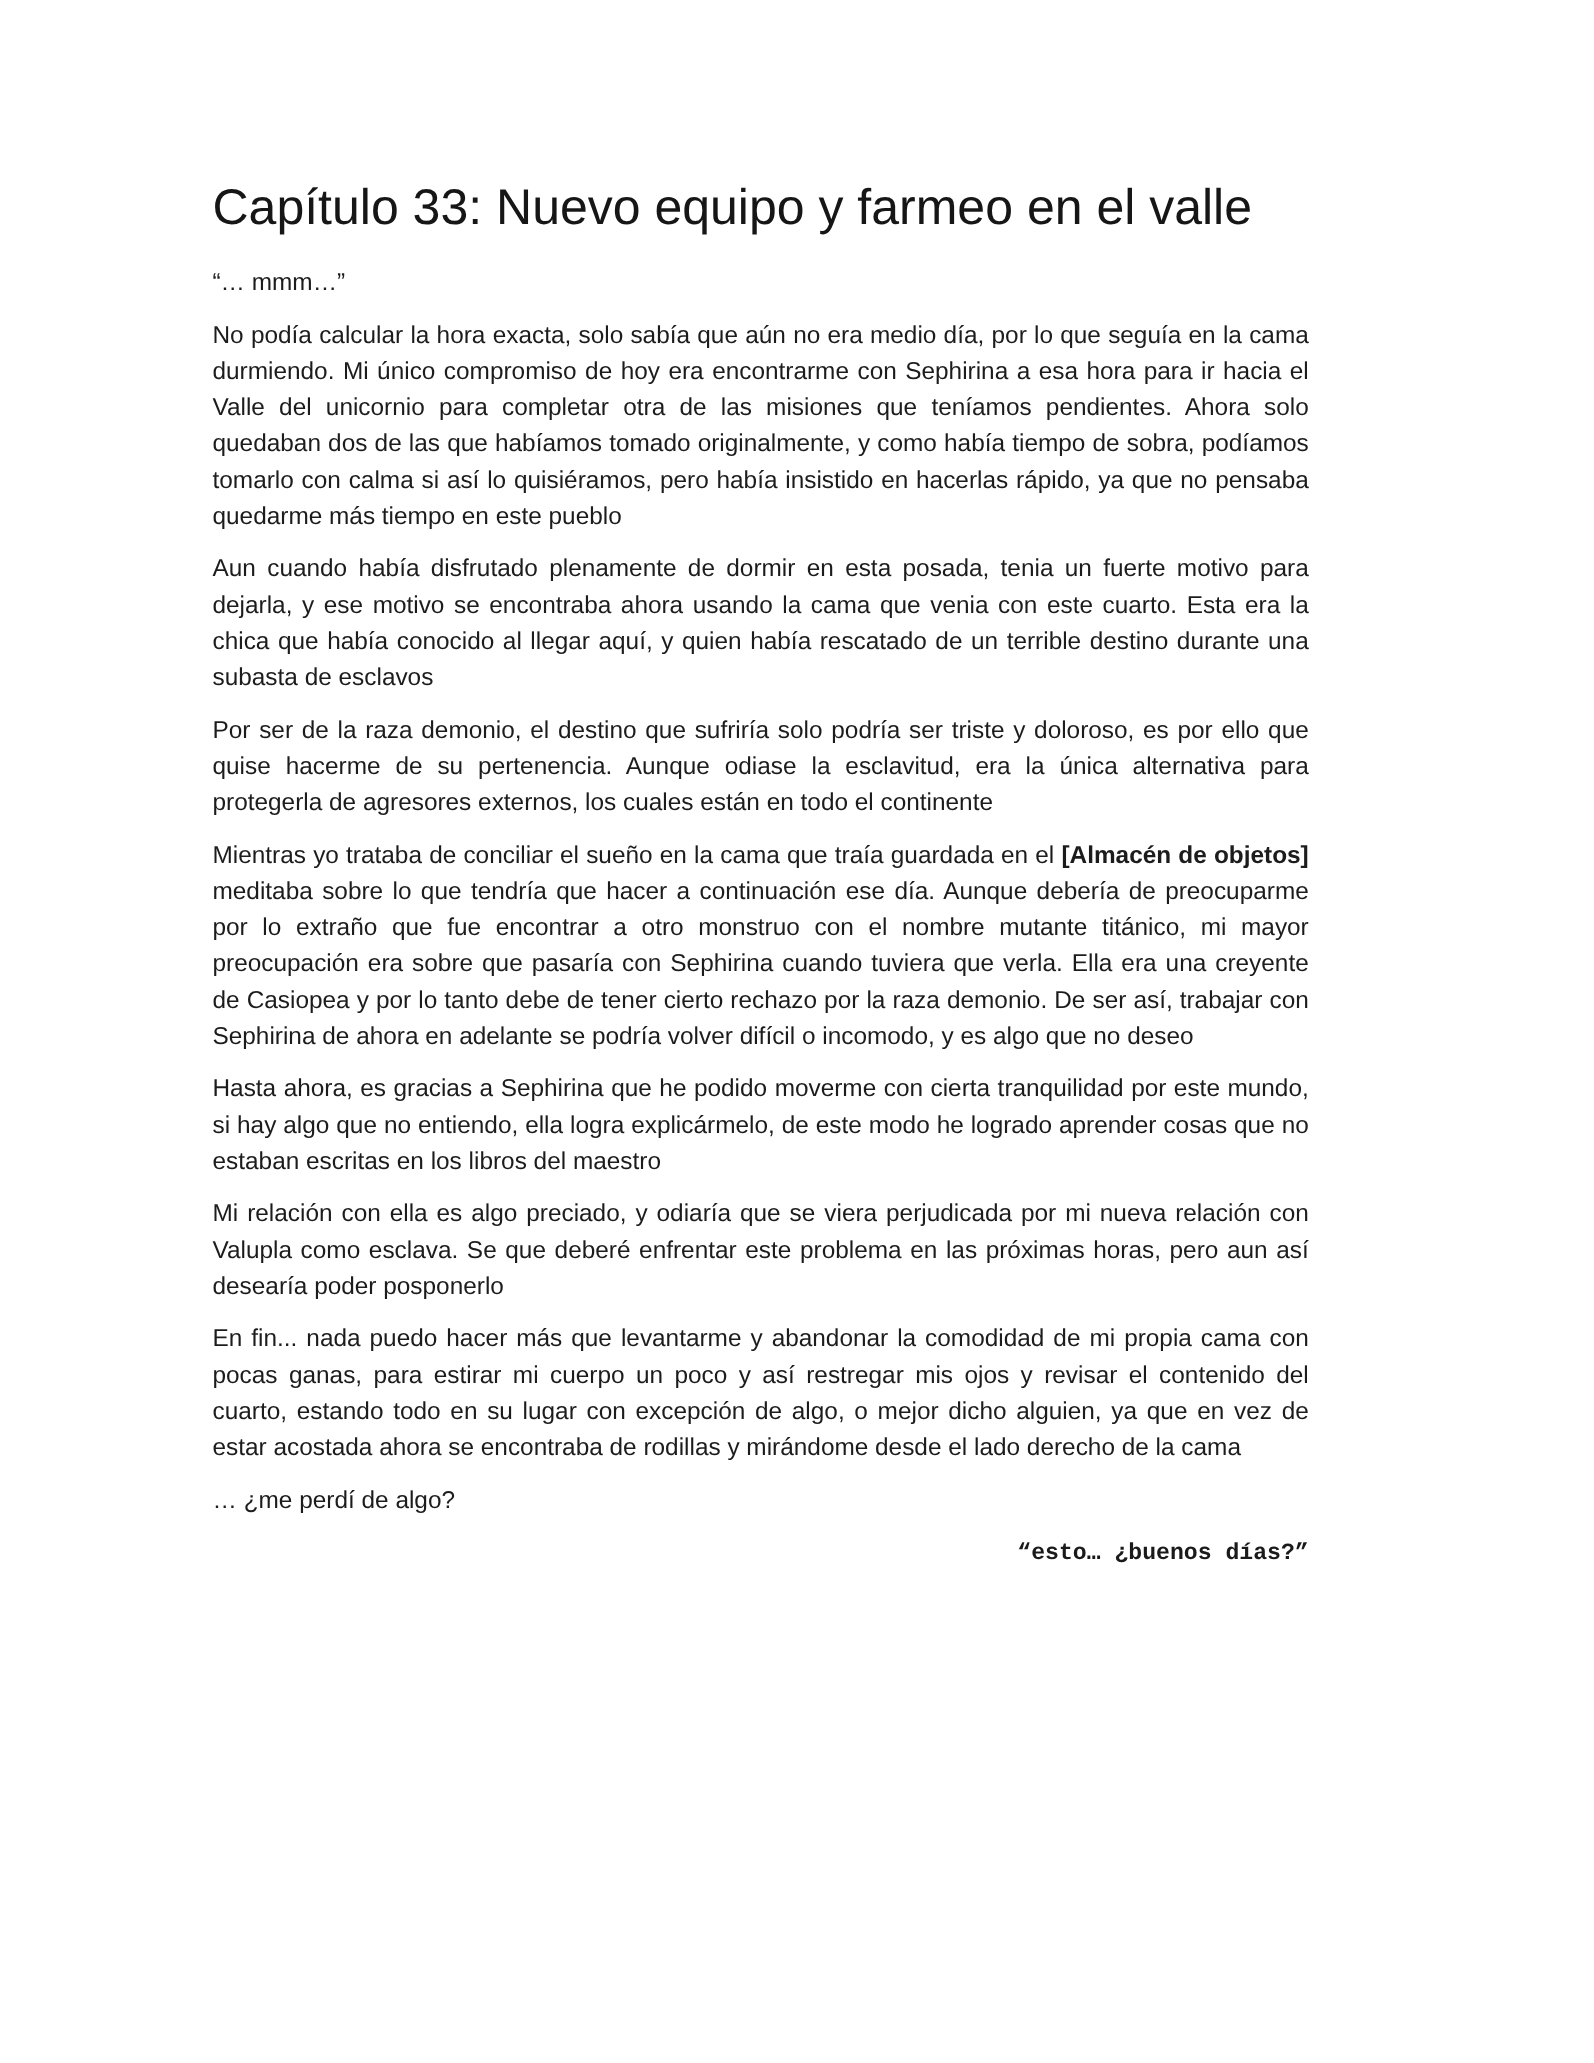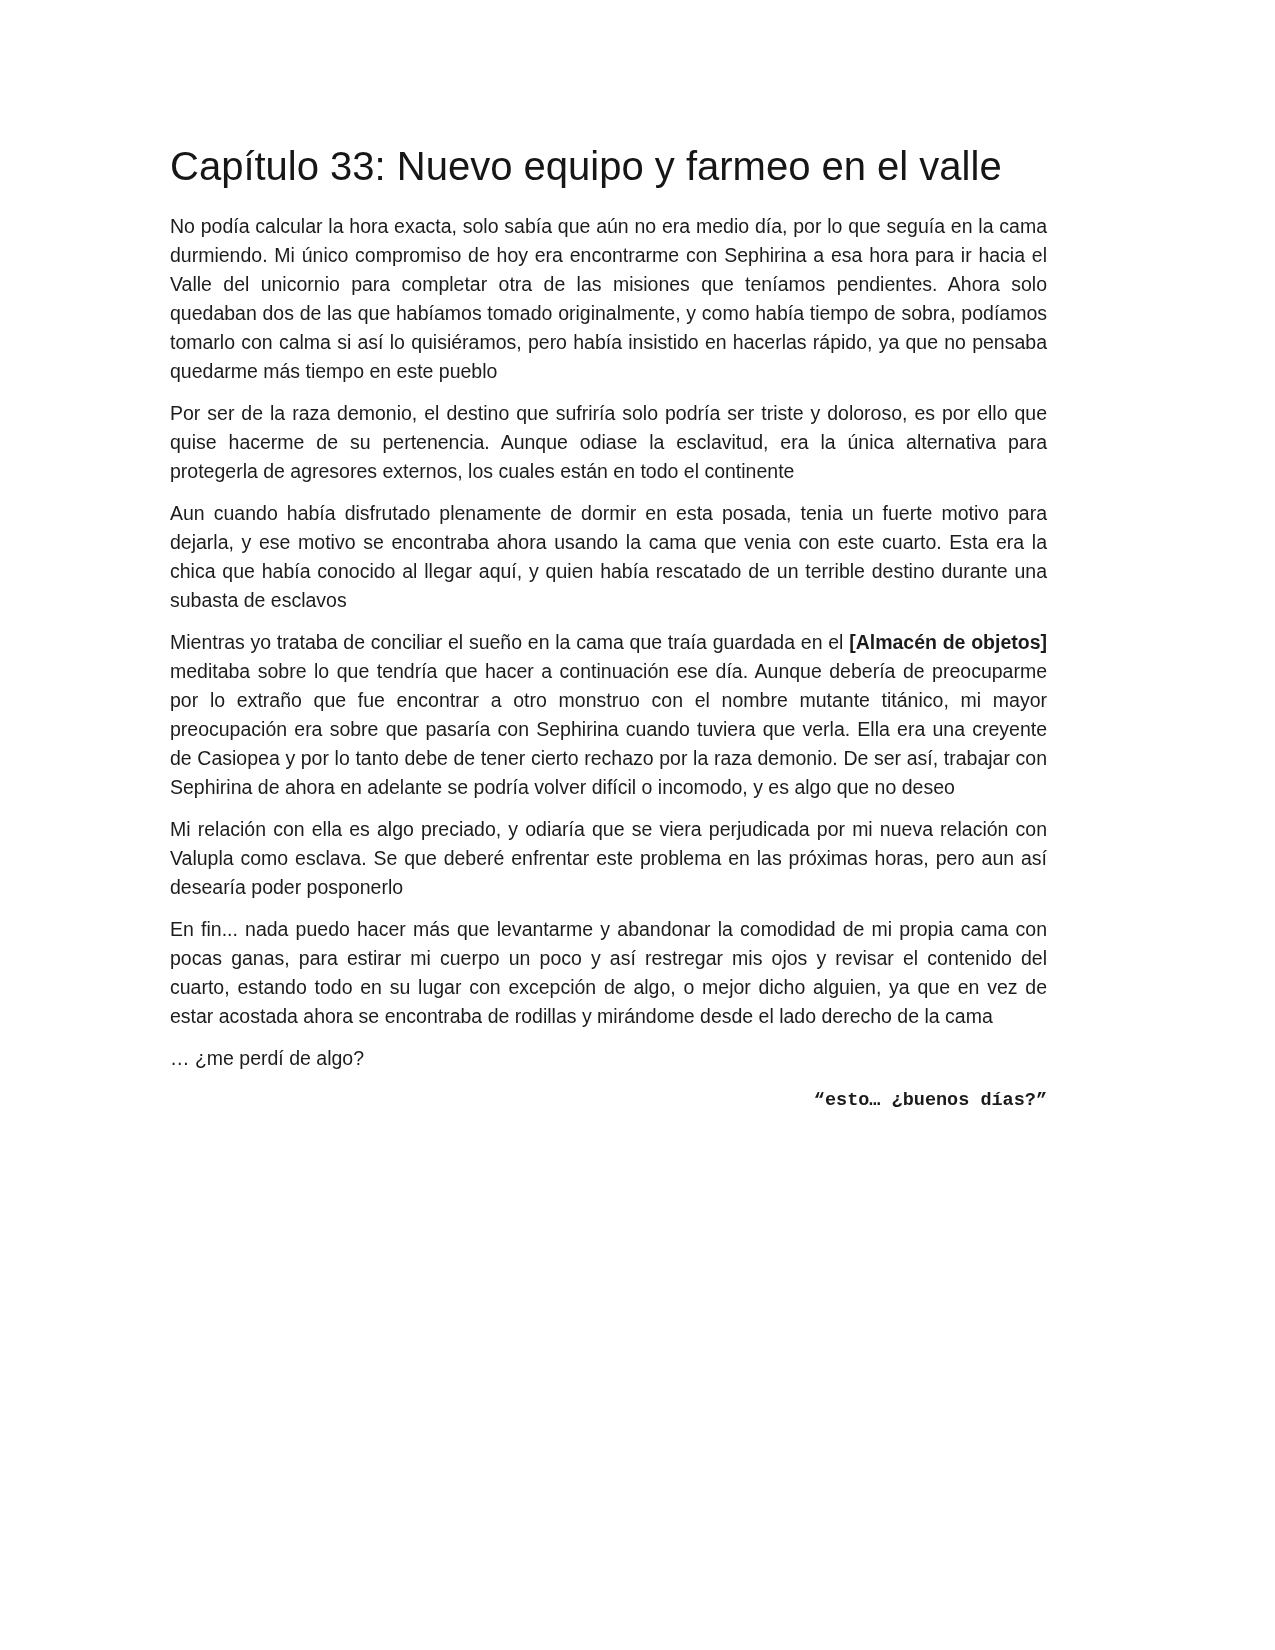--- a/index.html
+++ b/index.html
@@ -57,29 +57,31 @@
   }
 </style>
 </head>
 <body>
 
 <div class="page">
 
   <h1 class="title">Capítulo 33: Nuevo equipo y farmeo en el valle</h1>
 
 
+  <p class="body-p no-justify">“… mmm…”</p>
 
   <p class="body-p">No podía calcular la hora exacta, solo sabía que aún no era medio día, por lo que seguía en la cama durmiendo. Mi único compromiso de hoy era encontrarme con Sephirina a esa hora para ir hacia el Valle del unicornio para completar otra de las misiones que teníamos pendientes. Ahora solo quedaban dos de las que habíamos tomado originalmente, y como había tiempo de sobra, podíamos tomarlo con calma si así lo quisiéramos, pero había insistido en hacerlas rápido, ya que no pensaba quedarme más tiempo en este pueblo</p>
 
+  <p class="body-p">Aun cuando había disfrutado plenamente de dormir en esta posada, tenia un fuerte motivo para dejarla, y ese motivo se encontraba ahora usando la cama que venia con este cuarto. Esta era la chica que había conocido al llegar aquí, y quien había rescatado de un terrible destino durante una subasta de esclavos</p>
+
   <p class="body-p">Por ser de la raza demonio, el destino que sufriría solo podría ser triste y doloroso, es por ello que quise hacerme de su pertenencia. Aunque odiase la esclavitud, era la única alternativa para protegerla de agresores externos, los cuales están en todo el continente</p>
-
-  <p class="body-p">Aun cuando había disfrutado plenamente de dormir en esta posada, tenia un fuerte motivo para dejarla, y ese motivo se encontraba ahora usando la cama que venia con este cuarto. Esta era la chica que había conocido al llegar aquí, y quien había rescatado de un terrible destino durante una subasta de esclavos</p>
 
   <p class="body-p"><span>Mientras yo trataba de conciliar el sueño en la cama que traía guardada en el </span><span class="bold">[Almacén de objetos]</span><span> meditaba sobre lo que tendría que hacer a continuación ese día. Aunque debería de preocuparme por lo extraño que fue encontrar a otro monstruo con el nombre mutante titánico, mi mayor preocupación era sobre que pasaría con Sephirina cuando tuviera que verla. Ella era una creyente de Casiopea y por lo tanto debe de tener cierto rechazo por la raza demonio. De ser así, trabajar con Sephirina de ahora en adelante se podría volver difícil o incomodo, y es algo que no deseo</span></p>
 
+  <p class="body-p">Hasta ahora, es gracias a Sephirina que he podido moverme con cierta tranquilidad por este mundo, si hay algo que no entiendo, ella logra explicármelo, de este modo he logrado aprender cosas que no estaban escritas en los libros del maestro</p>
 
   <p class="body-p">Mi relación con ella es algo preciado, y odiaría que se viera perjudicada por mi nueva relación con Valupla como esclava. Se que deberé enfrentar este problema en las próximas horas, pero aun así desearía poder posponerlo</p>
 
   <p class="body-p">En fin... nada puedo hacer más que levantarme y abandonar la comodidad de mi propia cama con pocas ganas, para estirar mi cuerpo un poco y así restregar mis ojos y revisar el contenido del cuarto, estando todo en su lugar con excepción de algo, o mejor dicho alguien, ya que en vez de estar acostada ahora se encontraba de rodillas y mirándome desde el lado derecho de la cama</p>
 
   <p class="body-p no-justify">… ¿me perdí de algo?</p>
 
   <p class="dialogue">“esto… ¿buenos días?”</p>
 
 

